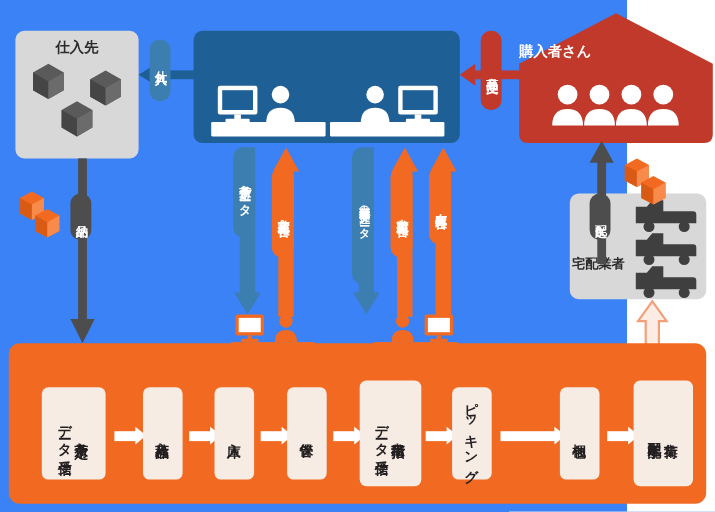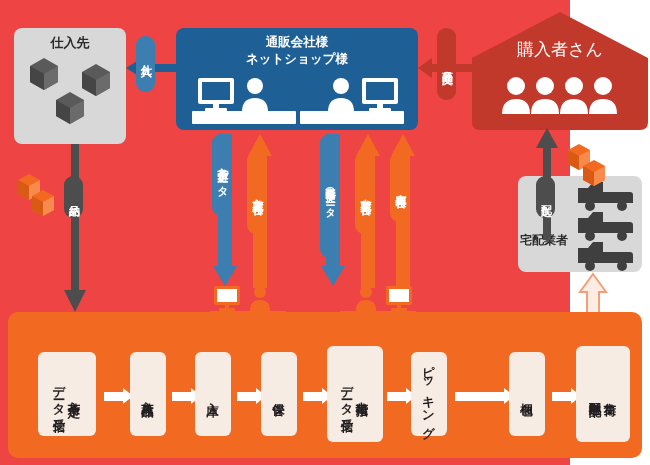--- a/index.html
+++ b/index.html
@@ -1,18 +1,18 @@
 <!DOCTYPE html>
 <html><head>
 <meta charset="utf-8">
 <style>
   html,body{margin:0;padding:0;background:#ffffff;}
   body{width:650px;height:465px;overflow:hidden;
        font-family:"DejaVu Sans","Liberation Sans",sans-serif;}
-  #stage{position:relative;width:570px;height:465px;background:#ef4444;}
+  #stage{position:relative;width:570px;height:465px;background:#3b82f6;}
 
   .abs{position:absolute;box-sizing:border-box;}
 
   
   .vtext{writing-mode:vertical-rl;text-orientation:upright;
          white-space:nowrap;letter-spacing:1px;}
 
   
   #supplier{left:14px;top:28px;width:112px;height:116px;
             background:#d8d8d8;border-radius:8px;}
@@ -20,22 +20,22 @@
                   font-size:13px;font-weight:bold;color:#2b2b2b;}
 
   
   #netshop{left:176px;top:28px;width:242px;height:102px;
            background:#1e5f96;border-radius:8px;}
   #netshop-title{left:176px;top:33px;width:242px;text-align:center;
                  color:#fff;font-size:12.5px;font-weight:bold;line-height:17px;}
 
   
   #house{left:472px;top:12px;width:176px;height:118px;}
-  #house-label{left:472px;top:38px;width:176px;text-align:center;
-               color:#fff;font-size:17px;font-weight:normal;}
+  #house-label{left:472px;top:38px;width:176px;
+               color:#fff;font-size:13px;font-weight:bold;}
 
   
   #carrier{left:518px;top:176px;width:124px;height:96px;
            background:#d8d8d8;border-radius:8px;}
   #carrier-label{left:520px;top:232px;width:78px;text-align:left;
                  font-size:12px;font-weight:bold;color:#2b2b2b;}
 
   
   #wh{left:8px;top:312px;width:634px;height:146px;
       background:#f26a21;border-radius:10px;}
@@ -81,24 +81,20 @@
       <path d="M18 22 L32 14 L32 30 L18 38 Z" fill="#6b6b6b"></path>
     </g>
     <g fill="#5a5a5a" transform="translate(26,34)">
       <path d="M4 14 L18 6 L32 14 L32 30 L18 38 L4 30 Z"></path>
       <path d="M4 14 L18 22 L18 38 L4 30 Z" fill="#454545"></path>
       <path d="M18 22 L32 14 L32 30 L18 38 Z" fill="#6b6b6b"></path>
     </g>
   </svg>
 
   <div class="abs" id="netshop"></div>
-  <div class="abs" id="netshop-title">
-    <div>通販会社様</div>
-    <div>ネットショップ様</div>
-  </div>
 
   <svg class="abs" style="left:192px;top:78px;" width="104" height="46">
     <g fill="#ffffff">
       <rect x="6" y="0" width="36" height="26" rx="2"></rect>
       <rect x="10" y="4" width="28" height="18" fill="#1e5f96"></rect>
       <rect x="21" y="26" width="6" height="5"></rect>
       <rect x="13" y="30" width="22" height="4" rx="1"></rect>
       <circle cx="63" cy="8" r="8"></circle>
       <path d="M50 34 q0-14 13-14 q13 0 13 14 Z"></path>
       <rect x="0" y="33" width="104" height="13" rx="1"></rect>

